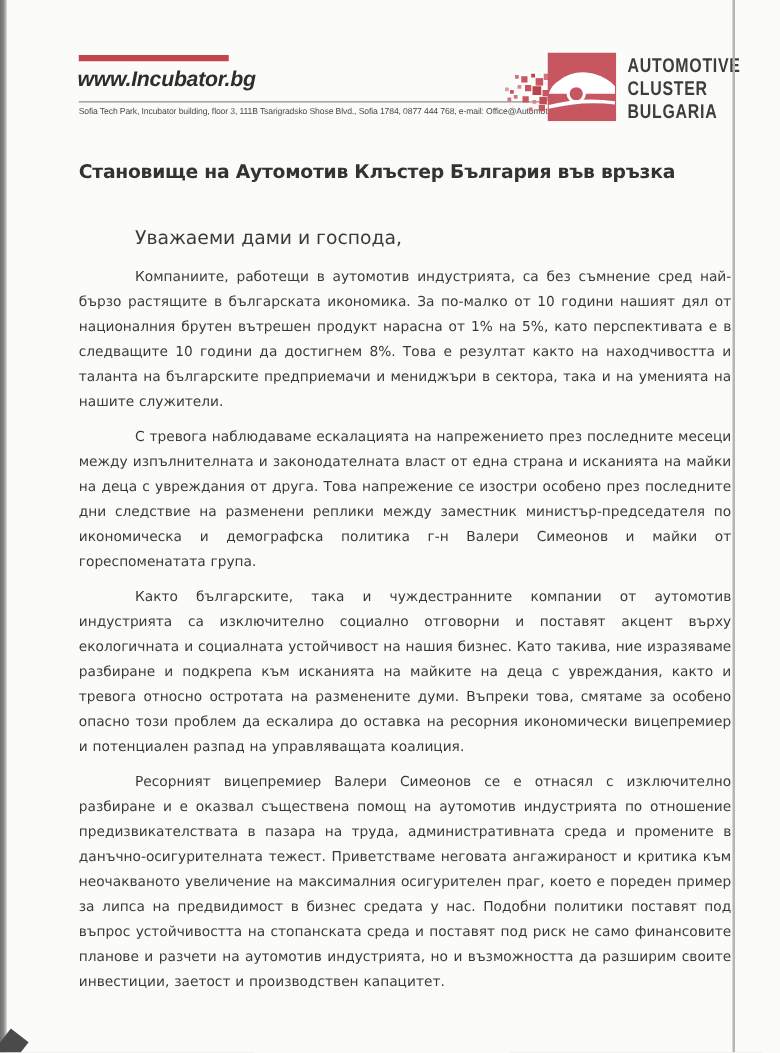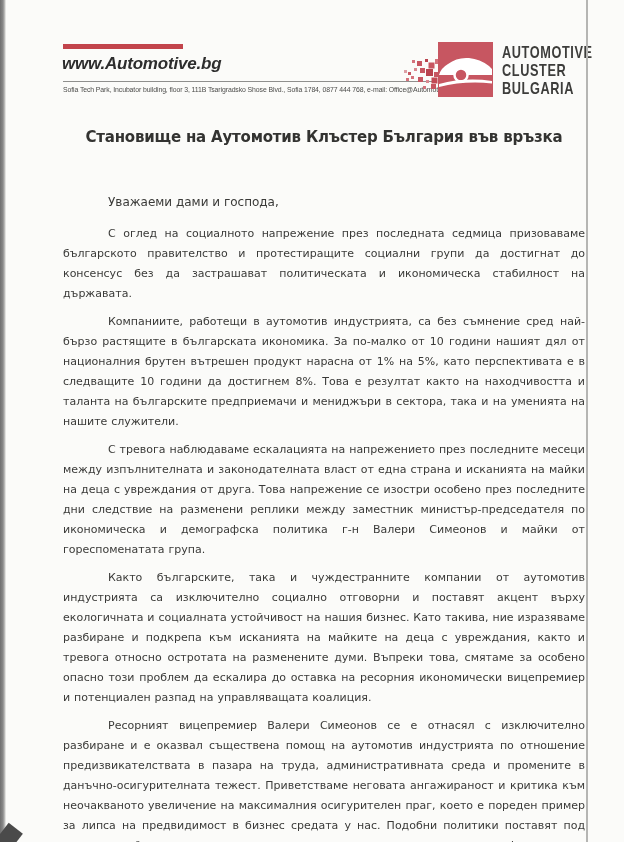--- a/index.html
+++ b/index.html
@@ -79,48 +79,47 @@
     letter-spacing: 0.6px; color: #3d3d3b;
     transform: scale(0.98, 1.22); transform-origin: left top;
     white-space: nowrap;
   }
   
   .doc {
     position: absolute; left: 63px; top: 118px; width: 522px;
     color: #3a3a38;
   }
   .doc-title {
-    text-align: center;
     font-weight: bold; font-size: 15px; line-height: 38px;
     color: #333331; letter-spacing: -0.2px;
   }
   .salutation {
-    margin-top: 36px; margin-bottom: 12px;
+    margin-top: 24px; margin-bottom: 12px;
     text-indent: 45px;
-    font-size: 12px; line-height: 20px;
+    font-size: 15px; line-height: 20px;
   }
   .para {
     font-size: 11px; line-height: 20px;
     text-align: justify; text-indent: 45px;
     margin-bottom: 8px;
     word-spacing: 0.4px;
   }
 </style>
 </head>
 <body>
 
 <div class="page">
 
   <div class="scan-edge-left"></div>
   <div class="scan-corner-bottom"></div>
   <div class="scan-line-right"></div>
 
   <div class="header">
     <div class="brand-bar"></div>
-    <div class="brand-url">www.Automotive.bg</div>
+    <div class="brand-url">www.Incubator.bg</div>
     <div class="addr-rule"></div>
     <div class="addr-line">Sofia Tech Park, Incubator building, floor 3, 111B Tsarigradsko Shose Blvd., Sofia 1784, 0877 444 768, e-mail: Office@Automotive.bg</div>
 
     <div class="logo">
       <div class="logo-dots"></div>
       <div class="logo-square">
         <svg width="55" height="55" viewBox="0 0 55 55" xmlns="http://www.w3.org/2000/svg">
           <rect width="55" height="55" fill="#c75661"></rect>
           <path d="M1 33 Q3 26 10 22 Q19 15 31 16 Q42 17 51 24 L54 27 L54 33 Z" fill="#ffffff"></path>
           <circle cx="23" cy="33" r="6.5" fill="#c75661" stroke="#ffffff" stroke-width="2.5"></circle>
@@ -135,21 +134,20 @@
     </div>
   </div>
 
   <div class="doc">
     <div class="doc-title">
       <div>Становище на Аутомотив Клъстер България във връзка</div>
     </div>
 
     <p class="salutation">Уважаеми дами и господа,</p>
 
-    <p class="para">С оглед на социалното напрежение през последната седмица призоваваме българското правителство и протестиращите социални групи да достигнат до консенсус без да застрашават политическата и икономическа стабилност на държавата.</p>
     <p class="para">Компаниите, работещи в аутомотив индустрията,  са без съмнение сред най-бързо растящите в българската икономика. За по-малко от 10 години нашият дял от националния брутен вътрешен продукт нарасна от 1% на 5%, като перспективата е в следващите 10 години да достигнем 8%. Това е резултат както на находчивостта и таланта на българските предприемачи и мениджъри в сектора, така и на уменията на нашите служители.</p>
     <p class="para">С тревога наблюдаваме ескалацията на напрежението през последните месеци между изпълнителната и законодателната власт от една страна и исканията на майки на деца с увреждания от друга. Това напрежение се изостри особено през последните дни следствие на разменени реплики между заместник министър-председателя по икономическа и демографска политика г-н Валери Симеонов и майки от гореспоменатата група.</p>
     <p class="para">Както българските, така и чуждестранните компании от аутомотив индустрията са изключително социално отговорни и поставят акцент върху екологичната и социалната устойчивост на нашия бизнес. Като такива, ние изразяваме разбиране и подкрепа към исканията на майките на деца с увреждания, както и тревога относно остротата на разменените думи. Въпреки това, смятаме за особено опасно този проблем да ескалира до оставка на ресорния икономически вицепремиер и потенциален разпад на управляващата коалиция.</p>
     <p class="para">Ресорният вицепремиер Валери Симеонов се е отнасял с изключително разбиране и е оказвал съществена помощ на аутомотив индустрията по отношение предизвикателствата в пазара на труда, административната среда и промените в данъчно-осигурителната тежест. Приветстваме неговата ангажираност и критика към неочакваното увеличение на максималния осигурителен праг, което е пореден пример за липса на предвидимост в бизнес средата у нас. Подобни политики поставят под въпрос устойчивостта на стопанската среда и поставят под риск не само финансовите планове и разчети на аутомотив индустрията, но и възможността да разширим своите инвестиции, заетост и производствен капацитет.</p>
 
   </div>
 
 </div>
 
 </body></html>

